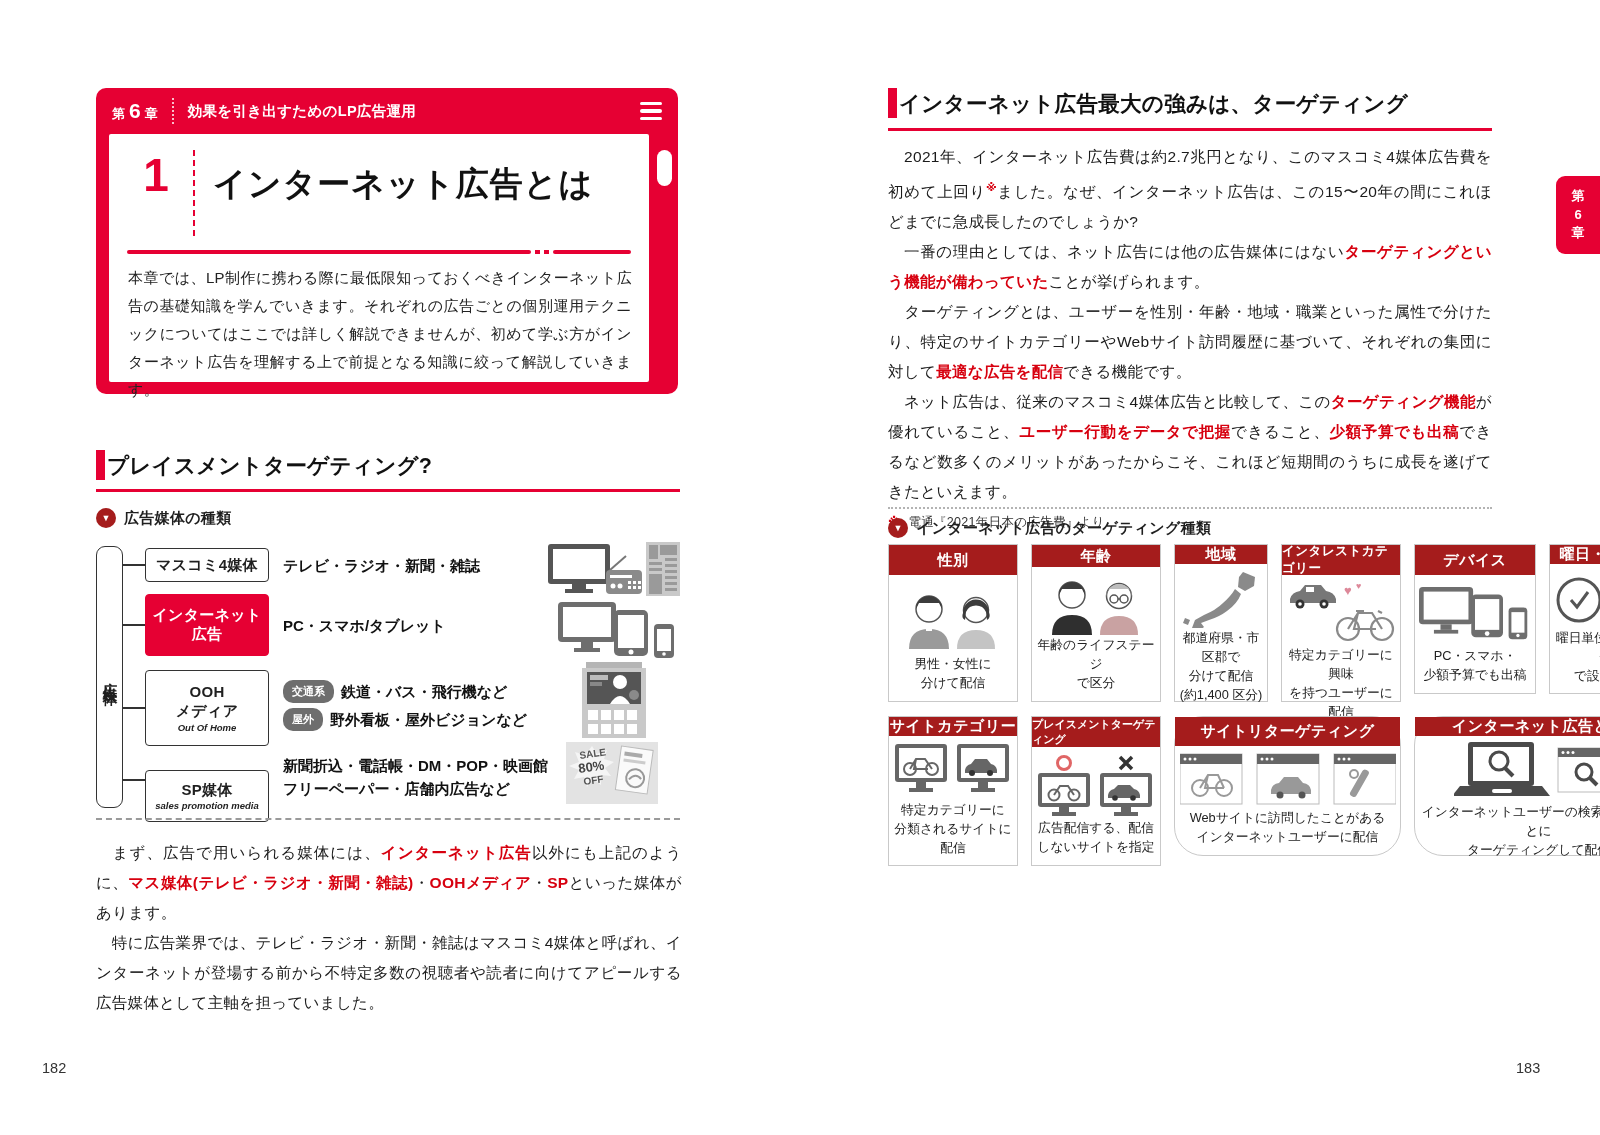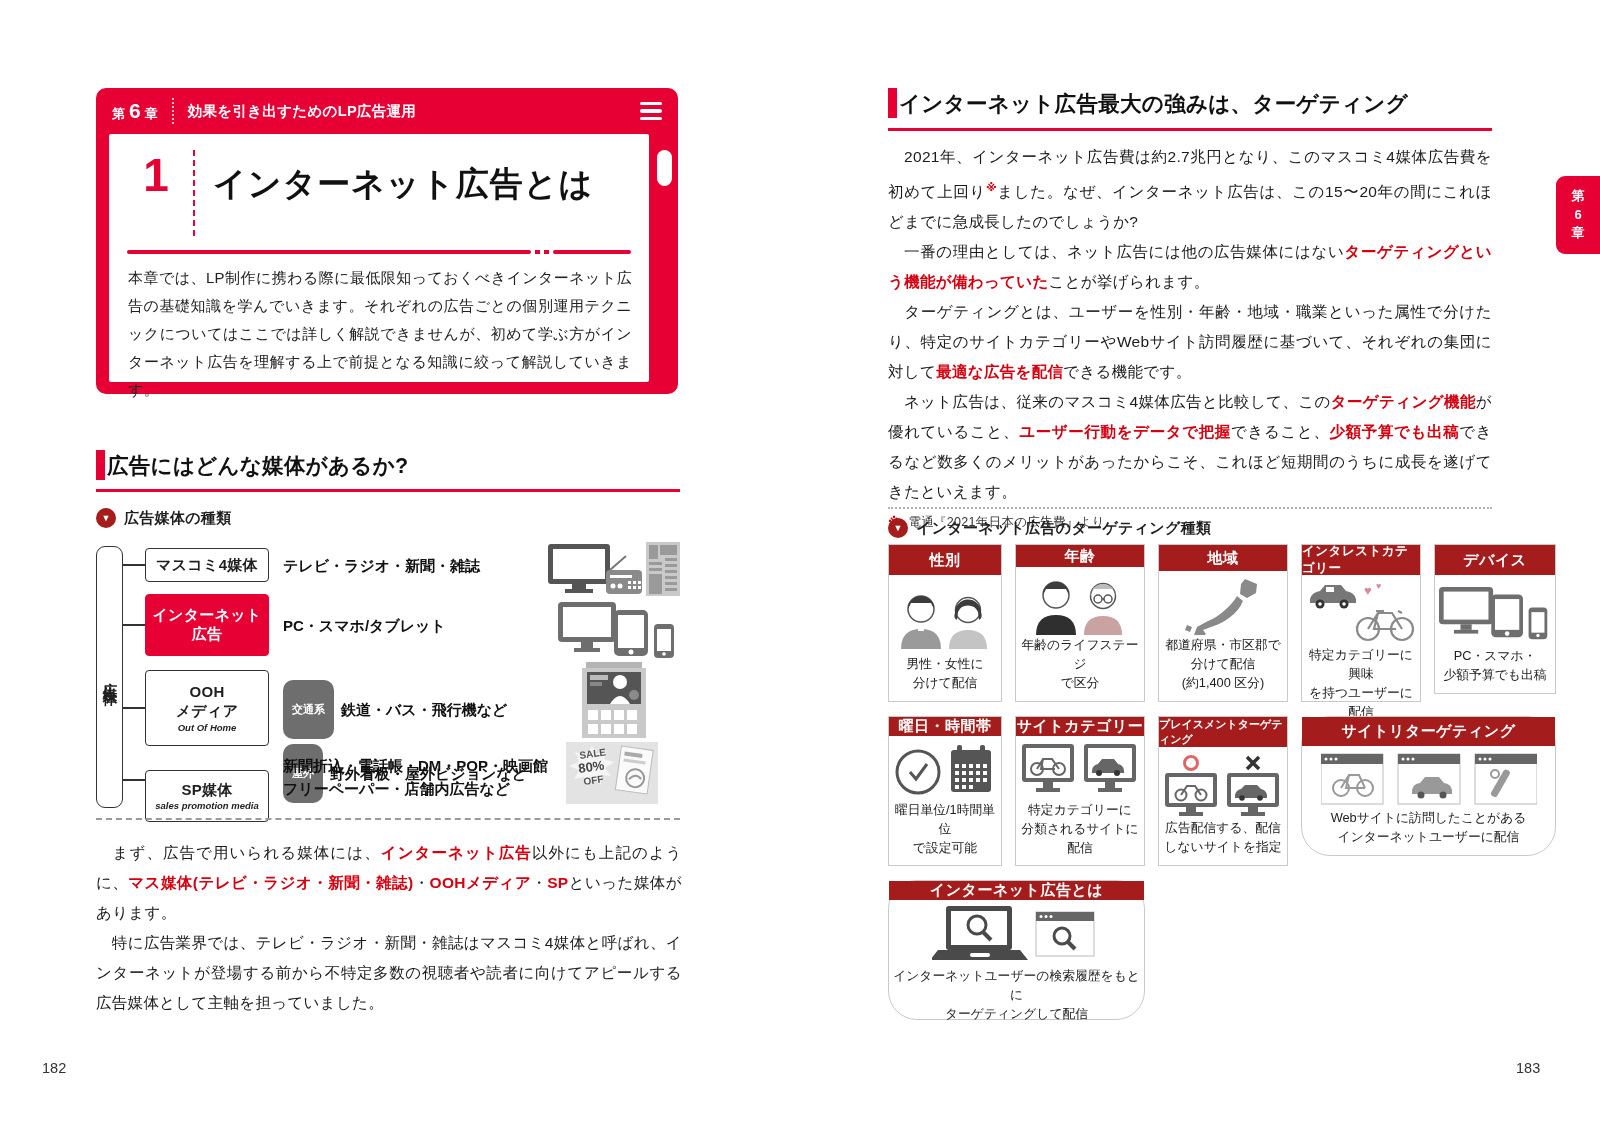--- a/index.html
+++ b/index.html
@@ -55,35 +55,35 @@
   .tree{left:96px;top:542px;width:584px;height:268px;}
   .tree-root{position:absolute;left:0;top:4px;bottom:2px;width:27px;border:1.6px solid #333;border-radius:9px;display:flex;align-items:center;justify-content:center;background:#fff;}
   .tree-root span{writing-mode:vertical-rl;font-weight:700;font-size:14.5px;letter-spacing:3px;}
   .conn{position:absolute;left:27px;width:22px;height:1.8px;background:#333;}
   .tnode{position:absolute;left:49px;width:124px;border:1.6px solid #333;border-radius:4px;background:#fff;display:flex;flex-direction:column;align-items:center;justify-content:center;text-align:center;}
   .tnode .nl{font-size:15px;font-weight:800;line-height:1.25;}
   .tnode .ns{font-size:9.5px;font-weight:700;color:#222;margin-top:1px;font-style:italic;}
   .tnode.rednode{background:var(--red);border-color:var(--red);color:#fff;}
   .tdesc{position:absolute;left:187px;font-size:15px;font-weight:700;color:#111;line-height:23px;}
   .badge-row{display:flex;align-items:center;gap:7px;margin-bottom:5px;}
-  .pill{background:#6e6e6e;color:#fff;font-size:11px;font-weight:700;padding:18px 9px;border-radius:10px;white-space:nowrap;}
+  .pill{background:#6e6e6e;color:#fff;font-size:11px;font-weight:700;padding:0 9px;border-radius:10px;white-space:nowrap;}
   .dashed-sep{border-top:2px dashed #9a9a9a;}
   .dotted-sep{border-top:2px dotted #b3b3b3;}
 
   .body-copy{font-size:15.5px;line-height:30px;color:#1b1b1b;}
 
   .pagenum{font-size:14.5px;color:#333;}
 
   
   .r-underline{height:2.5px;background:var(--red);margin-top:10px;}
   .footnote{display:flex;gap:8px;font-size:12.5px;color:#333;align-items:baseline;}
   .footnote .mark{color:var(--redtext);font-weight:700;}
   .ref-mark{color:var(--redtext);font-size:11px;vertical-align:super;font-weight:700;}
 
-  .tgrid{left:888px;top:544px;width:592px;display:grid;grid-template-columns:repeat(5,1fr);gap:14px 13px;}
+  .tgrid{left:888px;top:544px;width:592px;display:grid;grid-template-columns:repeat(6,1fr);gap:14px 13px;}
   .tcard{border:1px solid #c9c9c9;background:#fff;display:flex;flex-direction:column;}
   .tcard .thead{height:30px;background:var(--darkred);color:#fff;font-weight:800;font-size:15px;display:flex;align-items:center;justify-content:center;letter-spacing:.5px;}
   .tcard .thead.sm{font-size:12.5px;}
   .tcard .thead.xs{font-size:11px;letter-spacing:0;}
   .tcard .tbody{flex:1;display:flex;flex-direction:column;align-items:center;justify-content:flex-end;padding:6px 4px 9px;}
   .tcard .ticon{flex:1;display:flex;align-items:center;justify-content:center;}
   .tcard .tcap{font-size:12.8px;line-height:19px;text-align:center;font-weight:500;color:#222;}
   .row1{height:158px;} .row2{height:150px;} .row3{height:140px;grid-column:span 2;border-radius:29px;}
 
   .edge-tab{right:0;top:176px;width:44px;height:78px;background:var(--red);border-radius:9px 0 0 9px;display:flex;align-items:center;justify-content:center;color:#fff;}
@@ -122,21 +122,21 @@
           <div class="bar b"></div>
       </div>
       <p class="card-intro jp justify">本章では、LP制作に携わる際に最低限知っておくべきインターネット広告の基礎知識を学んでいきます。それぞれの広告ごとの個別運用テクニックについてはここでは詳しく解説できませんが、初めて学ぶ方がインターネット広告を理解する上で前提となる知識に絞って解説していきます。</p>
     </div>
     <div class="scroll-thumb"></div>
   </div>
 
   <div class="abs" style="left:96px;top:450px;width:584px;">
     <div class="sec-head">
       <div class="sec-bar"></div>
-      <div class="sec-title jp">広告にはどんな媒体があるか?</div>
+      <div class="sec-title jp">プレイスメントターゲティング?</div>
     </div>
     <div class="sec-underline"></div>
   </div>
 
   <div class="abs fig-label" style="left:96px;top:508px;">
     <div class="tri-badge">▼</div>
     <div class="fig-label-text jp">広告媒体の種類</div>
   </div>
 
   <div class="abs tree">

